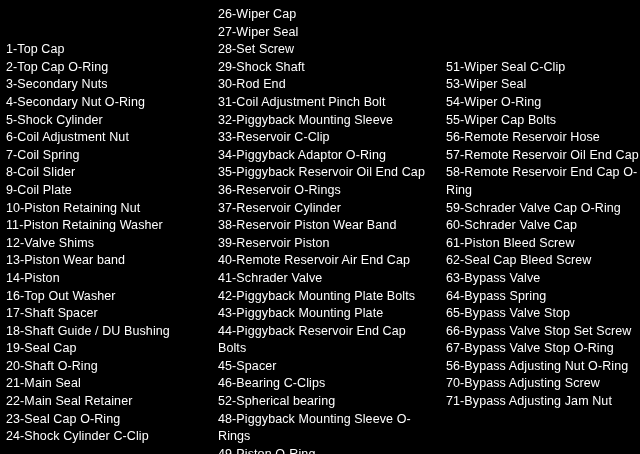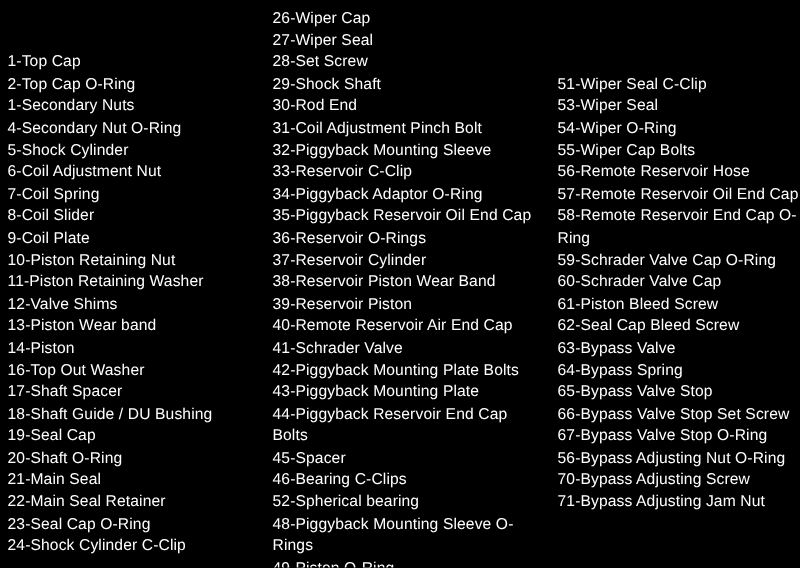--- a/index.html
+++ b/index.html
@@ -49,21 +49,21 @@
 </head>
 <body>
 
 <div id="parts-legend">
   <div class="column col-1">
     <ul class="parts-list">
         <li class="spacer-row"></li>
         <li class="spacer-row"></li>
         <li class="part-item">1-Top Cap</li>
         <li class="part-item">2-Top Cap O-Ring</li>
-        <li class="part-item">1-Secondary Nuts</li>
+        <li class="part-item">3-Secondary Nuts</li>
         <li class="part-item">4-Secondary Nut O-Ring</li>
         <li class="part-item">5-Shock Cylinder</li>
         <li class="part-item">6-Coil Adjustment Nut</li>
         <li class="part-item">7-Coil Spring</li>
         <li class="part-item">8-Coil Slider</li>
         <li class="part-item">9-Coil Plate</li>
         <li class="part-item">10-Piston Retaining Nut</li>
         <li class="part-item">11-Piston Retaining Washer</li>
         <li class="part-item">12-Valve Shims</li>
         <li class="part-item">13-Piston Wear band</li>

